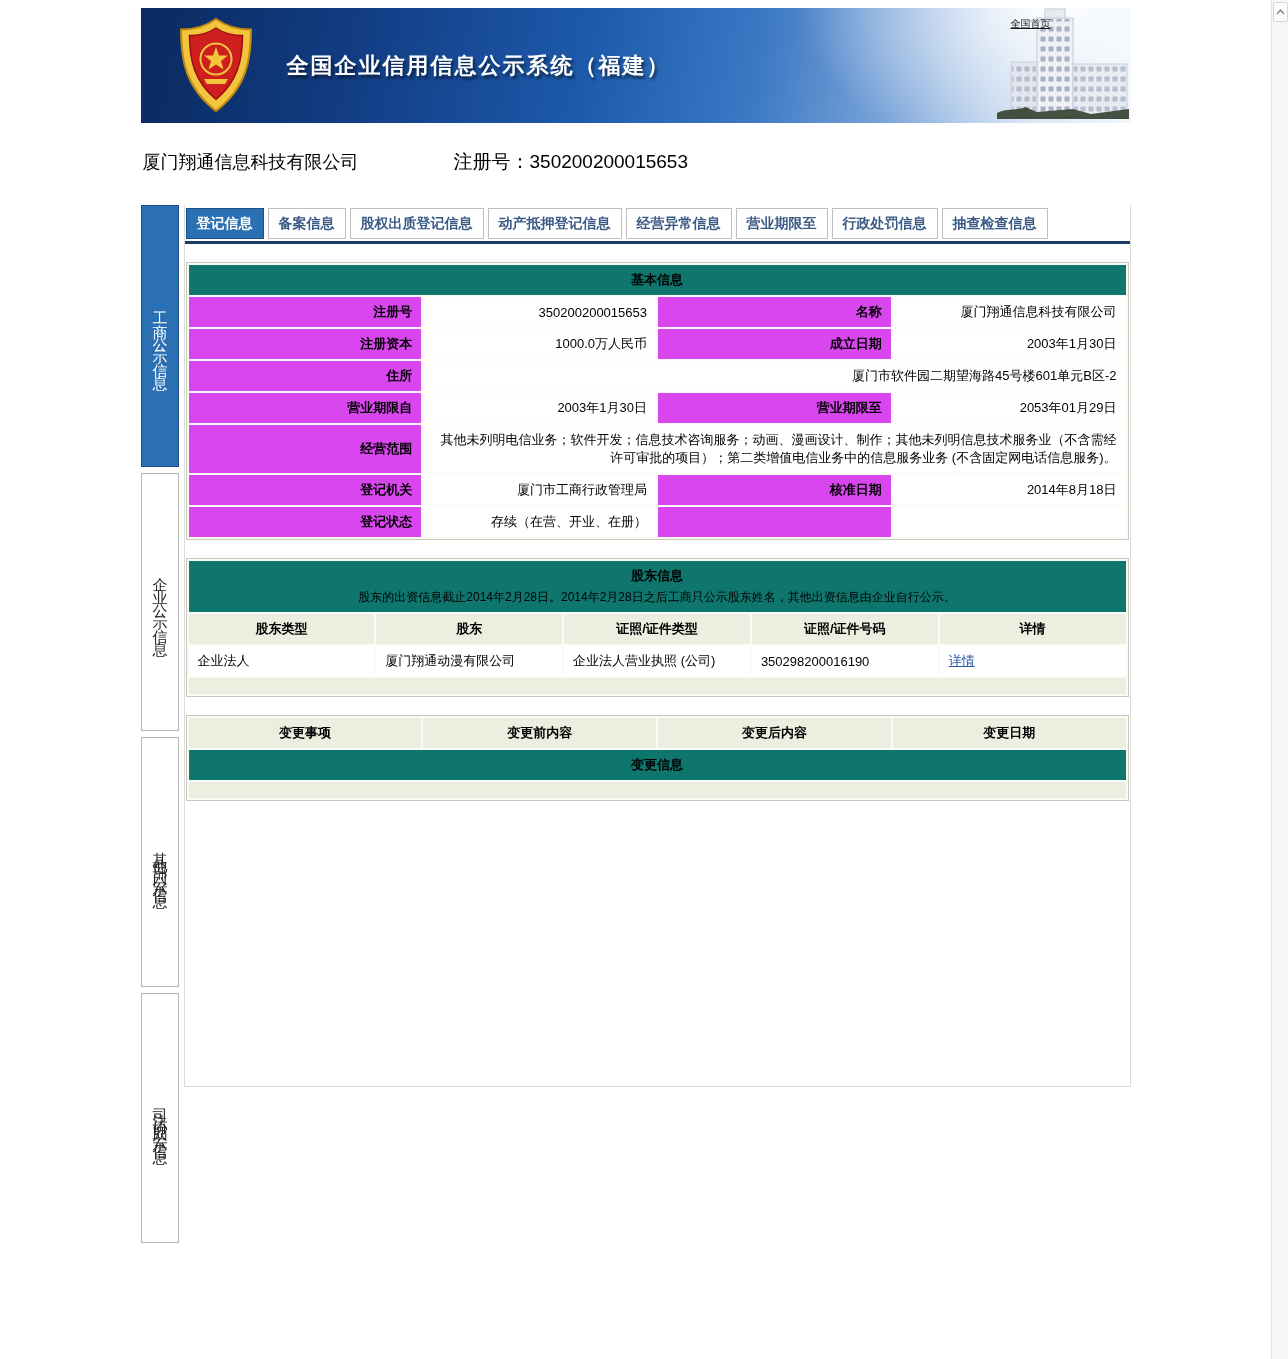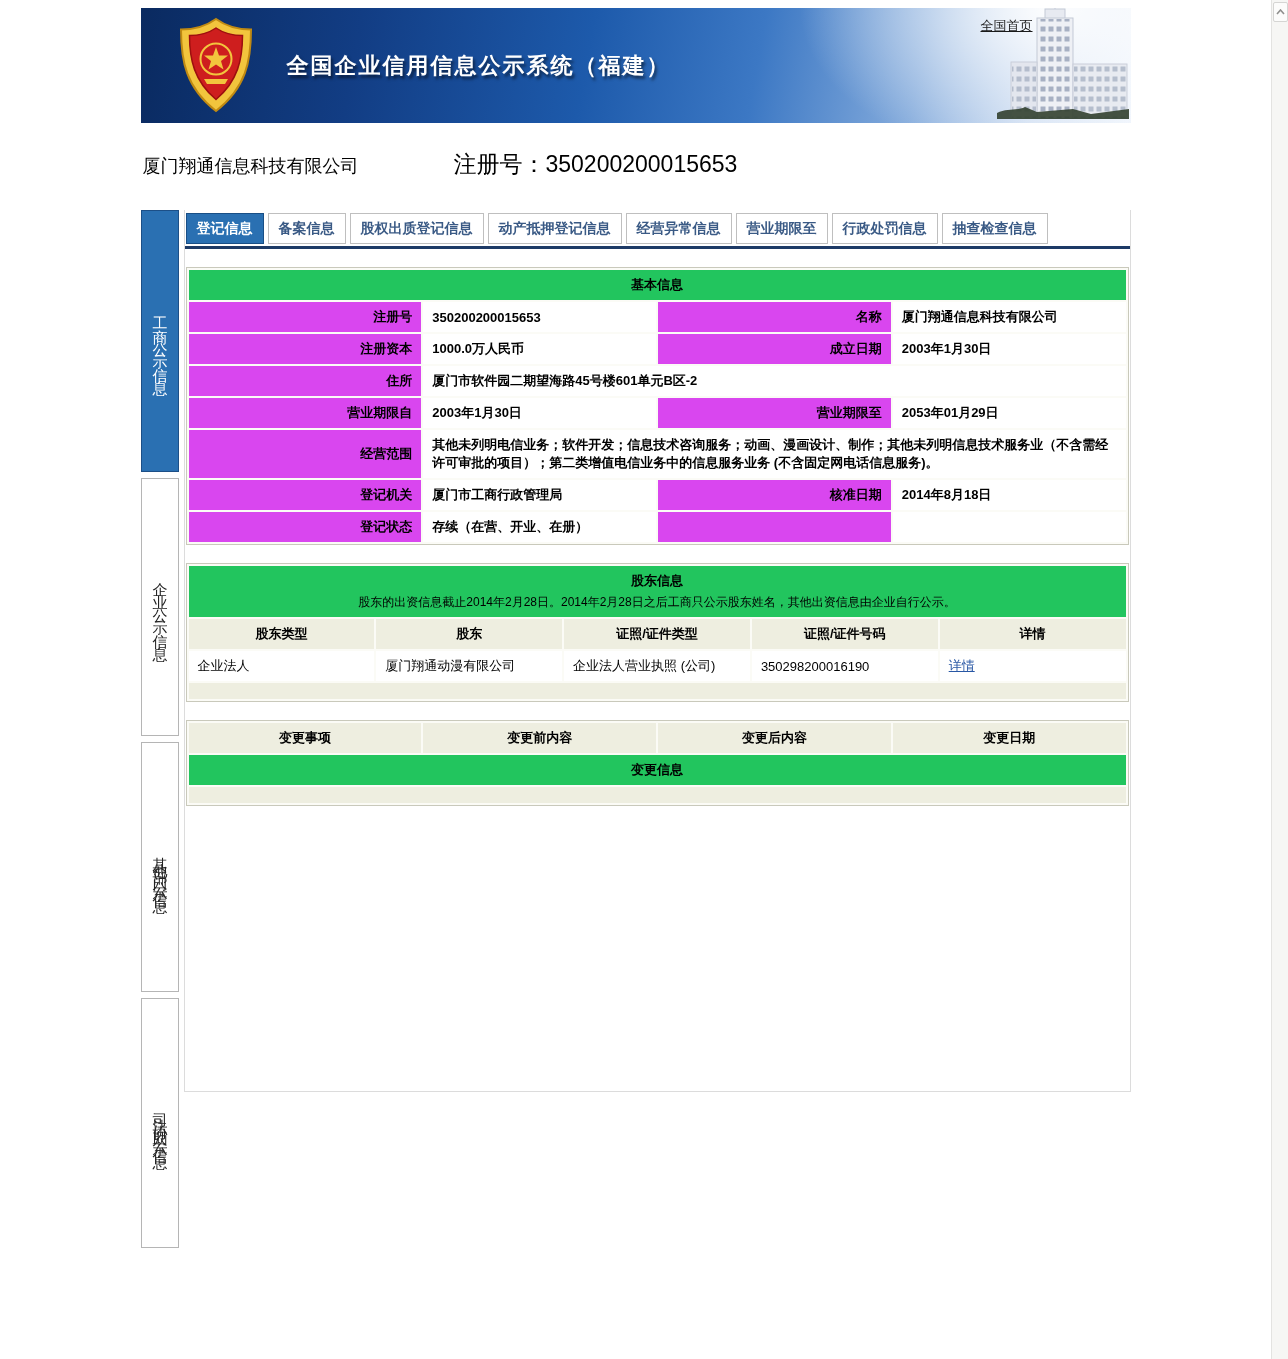--- a/index.html
+++ b/index.html
@@ -21,28 +21,28 @@
       linear-gradient(100deg,#0a2a60 0%,#123d84 22%,#1d5aab 45%,#3c78c4 62%,#84abdc 78%,#cfdef2 90%,#eef4fc 100%);
   }
   .emblem { position:absolute; left:36px; top:9px; }
   .header-title {
     position:absolute; left:146px; top:50%; transform:translateY(-50%);
     font-size:22px; font-weight:bold; color:#ffffff; letter-spacing:2px;
     text-shadow:2px 3px 3px rgba(0,0,0,.55); white-space:nowrap;
   }
   .building { position:absolute; right:2px; bottom:0; }
   .home-link {
-    position:absolute; top:9px; right:98px; font-size:13px;
+    position:absolute; top:9px; right:80px; font-size:10px;
     color:#1a1a1a; text-decoration:underline; cursor:pointer; z-index:5;
   }
 
   
   .company-bar { display:flex; align-items:baseline; padding:26px 0 30px 2px; }
   .company-name { font-size:18px; color:#000; }
-  .reg-line { margin-left:95px; font-size:23px; color:#000; }
+  .reg-line { margin-left:95px; font-size:19px; color:#000; }
 
   
   .main { display:flex; align-items:flex-start; }
   .side-nav { width:38px; margin-right:5px; flex:none; }
   .side-item {
     width:38px; border:1px solid #b5b5b5; background:#fff; color:#222;
     display:flex; align-items:center; justify-content:center;
     writing-mode:vertical-rl; text-orientation:upright;
     font-size:15px; margin-bottom:6px; cursor:pointer; padding-top:4px;
   }
@@ -66,22 +66,22 @@
     font-weight:bold; font-size:14px; padding:6px 10px 5px; cursor:pointer; white-space:nowrap;
   }
   .tab.active { background:#2a70b2; border-color:#194f86; color:#fff; }
   .tab-underline { height:3px; background:#1d3a66; margin-top:2px; }
 
   
   .section { margin:18px 1px 0 1px; border:1px solid #c9c9bb; }
   table.grid { width:100%; border-collapse:separate; border-spacing:2px; background:#fbfbf6; table-layout:fixed; }
   table.grid td, table.grid th { font-size:13px; color:#000; padding:6px 9px; vertical-align:middle; word-break:break-all; }
   .cell-label { background:#d946ef; font-weight:bold; text-align:right; }
-  .cell-value { background:#ffffff; text-align:left;font-weight:bold; }
-  .tbl-title { background:#22c55e; text-align:center; font-weight:bold; font-size:14px; padding:6px 4px; }
+  .cell-value { background:#ffffff; text-align:right; }
+  .tbl-title { background:#0f766e; text-align:center; font-weight:bold; font-size:14px; padding:6px 4px; }
   .tbl-note { font-weight:normal; font-size:12px; padding-top:4px; }
   .col-header { background:#eeeee0; text-align:center; font-weight:bold; font-size:13.5px; }
   .cell-data { background:#ffffff; text-align:left; }
   .empty-cell { background:#eeeee0; height:16px; padding:4px; }
   .detail-link { color:#2857a4; text-decoration:underline; cursor:pointer; }
 
   .w20 { width:20%; } .w30 { width:30%; }
   .sh1 { width:22%;margin-left:46px; } .sh2 { width:20%; } .sh3 { width:25%; } .sh4 { width:23%; } .sh5 { width:10%; }
   .ch  { width:25%; }
 

